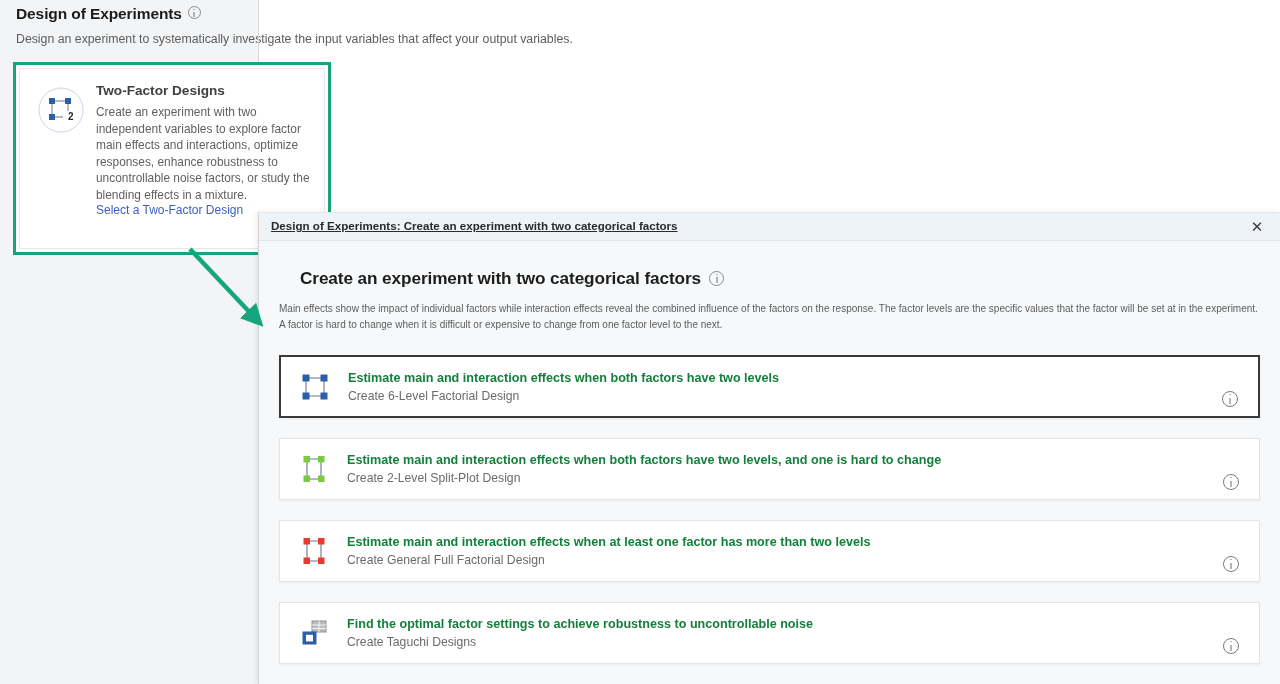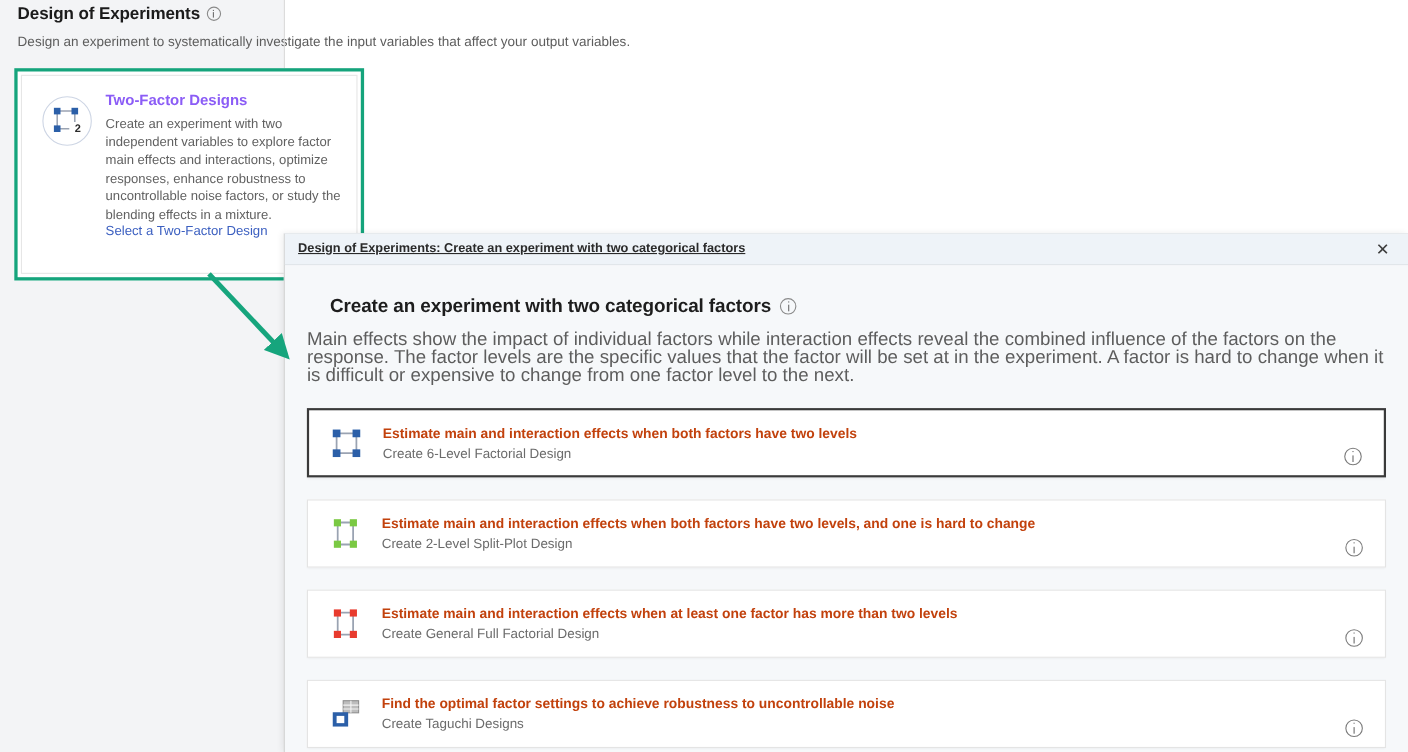--- a/index.html
+++ b/index.html
@@ -97,21 +97,21 @@
   .card-body { display: flex; }
   .card-icon-wrap {
     flex: 0 0 auto;
     width: 46px; height: 46px;
     margin: 6px 12px 0 6px;
   }
   .card-text { flex: 1 1 auto; padding-top: 2px; }
   .card-title {
     font-size: 13.6px;
     font-weight: bold;
-    color: #8b5cf6;
+    color: #404040;
     margin-bottom: 6px;
   }
   .card-desc {
     font-size: 11.9px;
     color: #616161;
     line-height: 16.5px;
     width: 214px;
   }
   .card-link {
     margin-top: 0;
@@ -171,21 +171,21 @@
 
   .dialog-heading {
     font-size: 17.2px;
     font-weight: bold;
     color: #1d1d1d;
     letter-spacing: -0.1px;
     margin-left: 21px;
   }
   .dialog-desc {
     margin-top: 12px;
-    font-size: 17px;
+    font-size: 10px;
     color: #5d5d5d;
     line-height: 16px;
     width: 986px;
   }
 
   
   .options { margin-top: 22px; }
   .option-row {
     position: relative;
     height: 62px;
@@ -208,21 +208,21 @@
     margin-left: 17px;
     margin-right: 16px;
     display: flex;
     align-items: center;
     justify-content: center;
   }
   .option-texts { flex: 1 1 auto; }
   .option-title {
     font-size: 12.6px;
     font-weight: bold;
-    color: #c2410c;
+    color: #15803d;
     margin-bottom: 4px;
   }
   .option-sub {
     font-size: 12.2px;
     color: #6b6b6b;
   }
   .option-info {
     flex: 0 0 auto;
     margin-right: 20px;
     display: flex;

